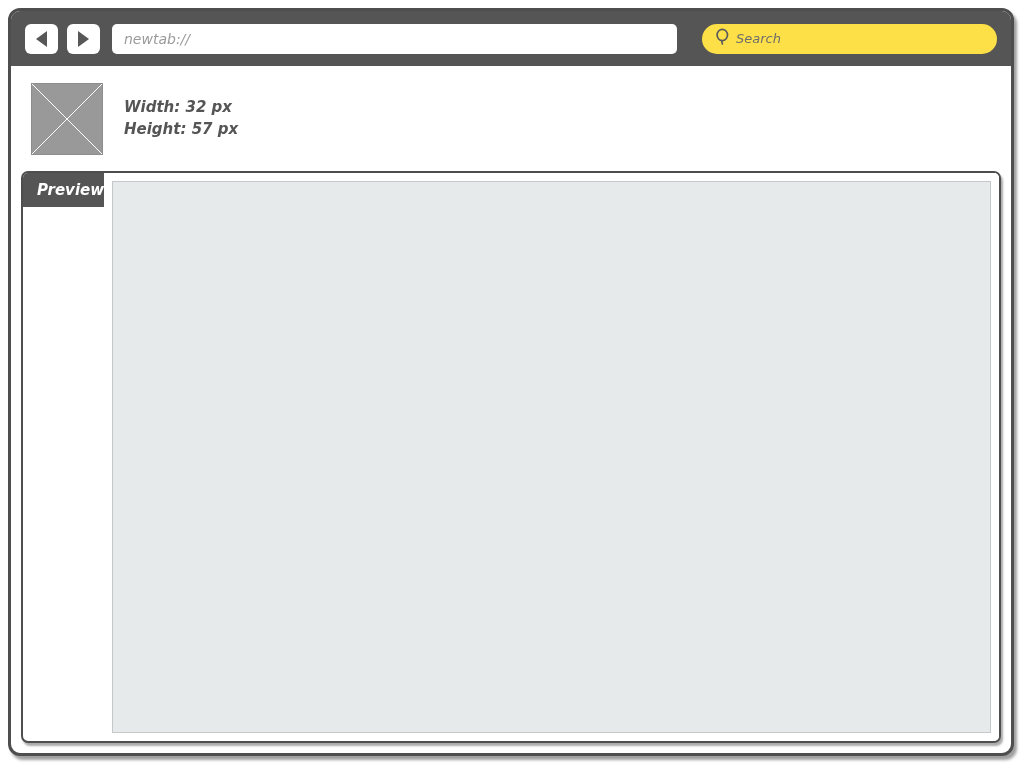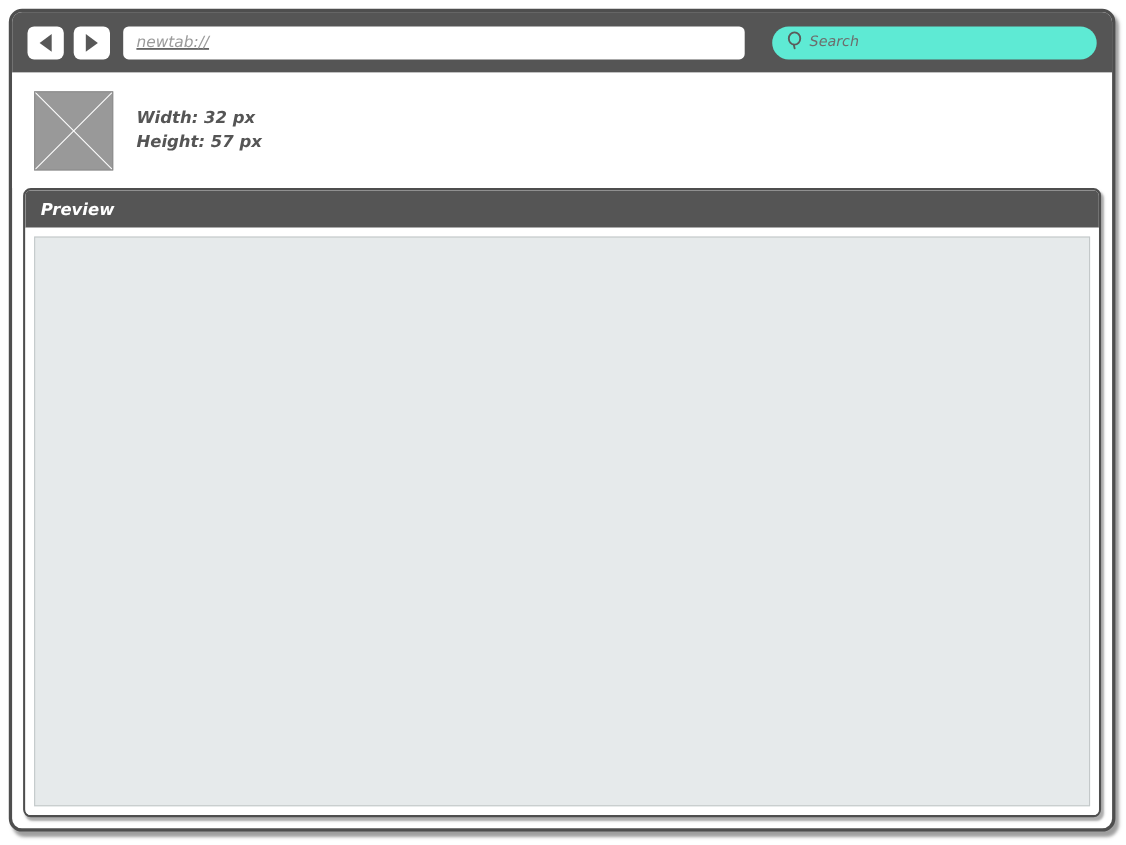--- a/index.html
+++ b/index.html
@@ -102,32 +102,31 @@
     flex: 1 1 auto;
     height: 30px;
     background: #ffffff;
     border-radius: 5px;
     display: flex;
     align-items: center;
     padding: 0 12px;
     box-sizing: border-box;
     margin-left: 3px;
     max-width: 565px;
-    text-decoration: underline;
   }
   .urlbar .url-text {
     color: #9a9a9a;
     font-size: 14px;
     font-style: italic;
     font-family: "DejaVu Sans", sans-serif;
   }
   .searchbar {
     width: 295px;
     height: 30px;
-    background: #5eead4;
+    background: #fde047;
     border-radius: 16px;
     display: flex;
     align-items: center;
     padding: 0 12px;
     box-sizing: border-box;
     flex: 0 0 auto;
     margin-left: auto;
     gap: 4px;
   }
   .search-text {
@@ -227,21 +226,21 @@
 
   
   .preview-panel {
     flex: 1 1 auto;
     margin: 0 10px 10px 10px;
     border: 2px solid #4e4e4e;
     border-radius: 7px;
     background: #ffffff;
     box-shadow: 2px 3px 2px rgba(90,90,90,0.5);
     display: flex;
-    flex-direction: column;
+    flex-direction: row;
     overflow: hidden;
     box-sizing: border-box;
   }
   .preview-header {
     height: 34px;
     background: #555555;
     color: #ffffff;
     display: flex;
     align-items: center;
     padding-left: 14px;

